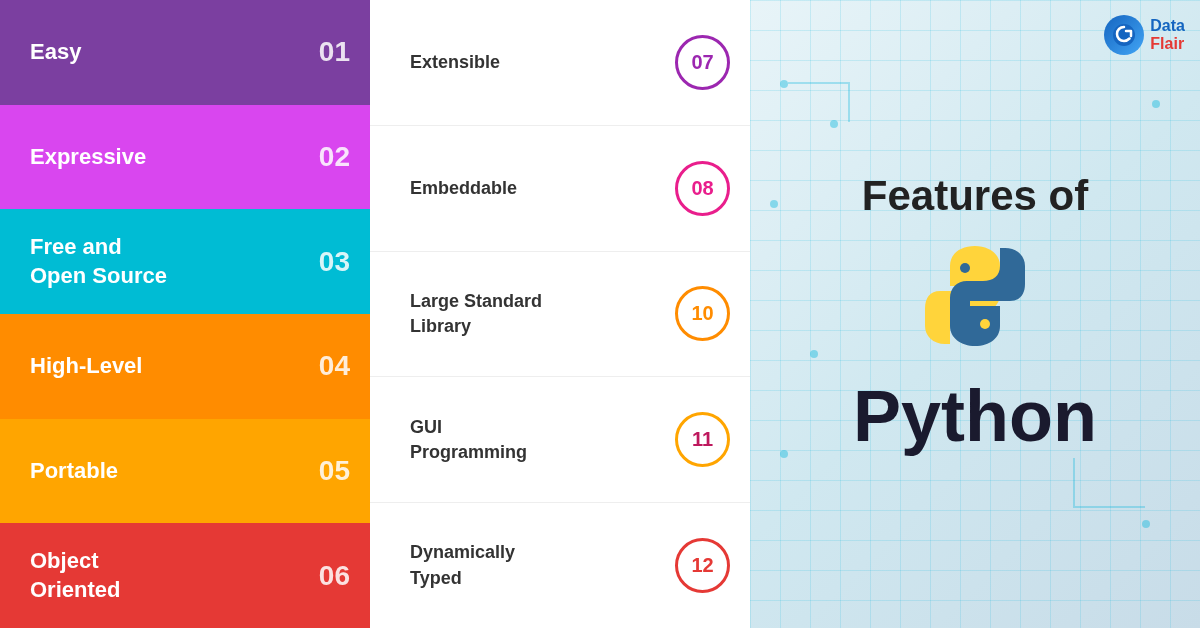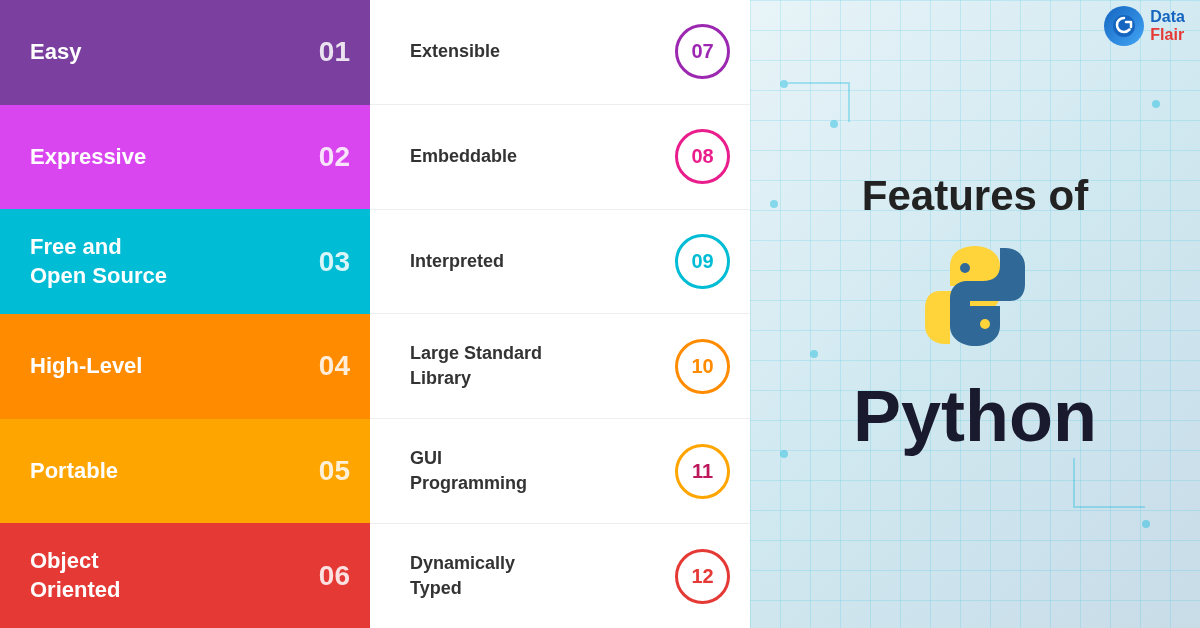--- a/index.html
+++ b/index.html
@@ -141,21 +141,21 @@
 
     
     .python-logo {
       z-index: 2;
       margin: 15px 0 5px;
     }
 
     
     .dataflair-logo {
       position: absolute;
-      top: 6px;
+      top: 15px;
       right: 15px;
       z-index: 10;
       display: flex;
       align-items: center;
       gap: 6px;
     }
 
     .dataflair-icon {
       width: 40px;
       height: 40px;
@@ -243,24 +243,20 @@
 </div>
 
 <div class="middle-panel">
   <div class="right-feature-item">
     <span class="right-feature-label">Extensible</span>
     <div class="circle-number circle-purple">07</div>
   </div>
   <div class="right-feature-item">
     <span class="right-feature-label">Embeddable</span>
     <div class="circle-number circle-pink">08</div>
-  </div>
-  <div class="right-feature-item">
-    <span class="right-feature-label">Interpreted</span>
-    <div class="circle-number circle-cyan">09</div>
   </div>
   <div class="right-feature-item">
     <span class="right-feature-label" style="line-height:1.4;">Large Standard<br>Library</span>
     <div class="circle-number circle-orange">10</div>
   </div>
   <div class="right-feature-item">
     <span class="right-feature-label" style="line-height:1.4;">GUI<br>Programming</span>
     <div class="circle-number circle-orange2">11</div>
   </div>
   <div class="right-feature-item">

